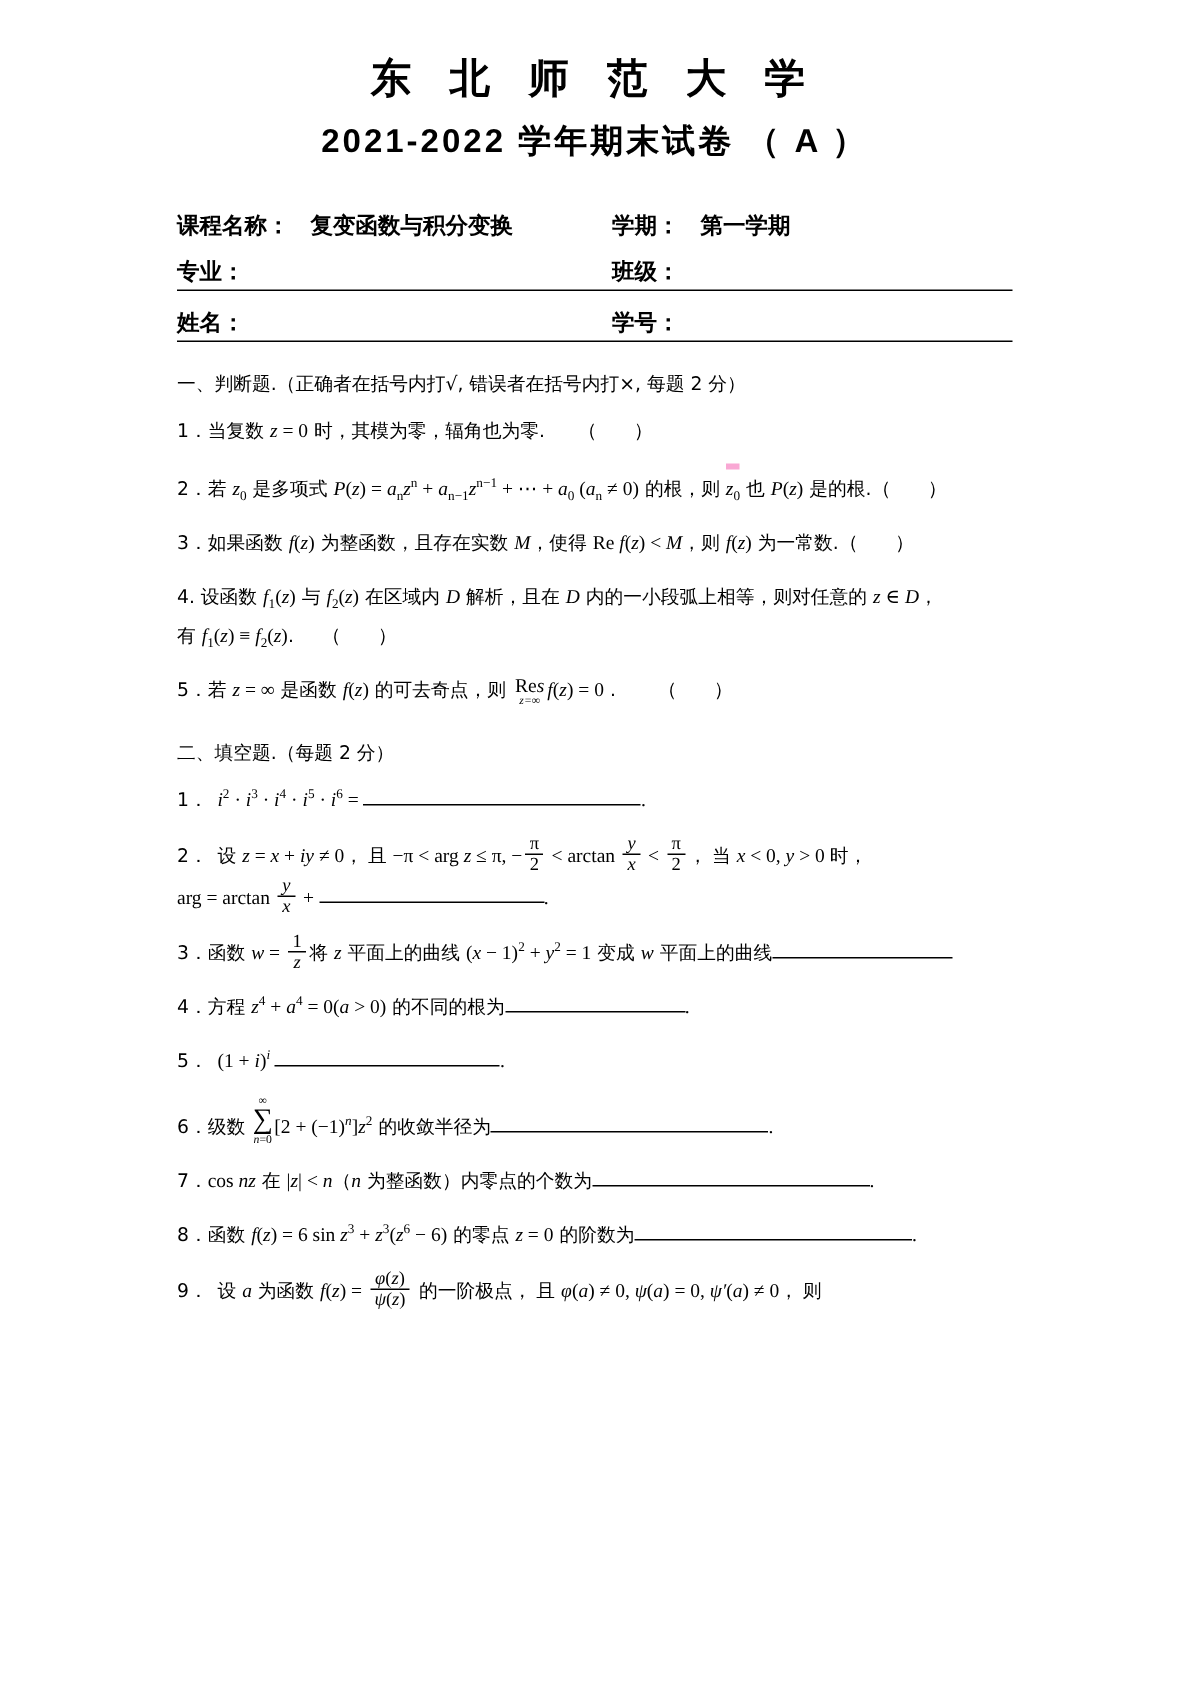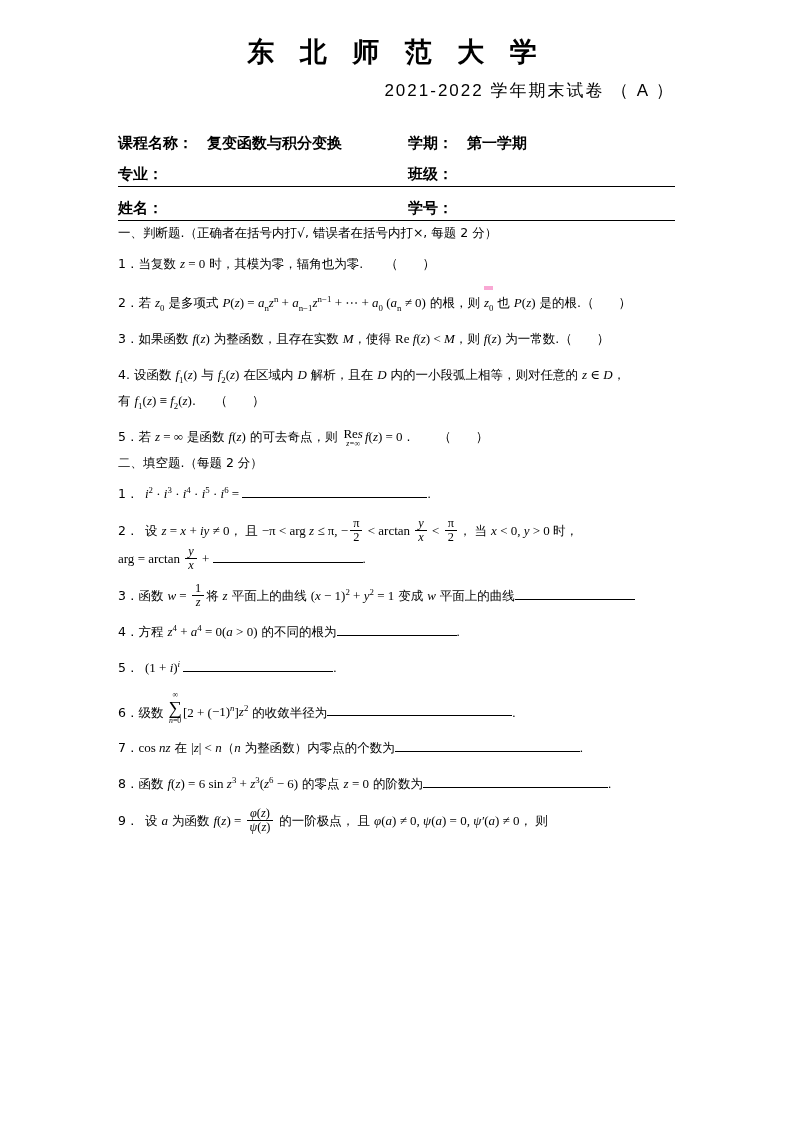--- a/index.html
+++ b/index.html
@@ -27,24 +27,24 @@
   .school-title {
     text-align: center;
     font-family: "Liberation Sans", "DejaVu Sans", sans-serif;
     font-weight: bold;
     font-size: 27px;
     letter-spacing: 9px;
     margin-top: 38px;
     line-height: 1.1;
   }
   .exam-title {
-    text-align: right;
+    text-align: center;
     font-family: "Liberation Sans", "DejaVu Sans", sans-serif;
-    font-weight: normal;
-    font-size: 17px;
+    font-weight: bold;
+    font-size: 22px;
     letter-spacing: 2px;
     margin-top: 11px;
   }
 
   .info-block {
     margin-top: 24px;
     font-family: "Liberation Sans", "DejaVu Sans", sans-serif;
     font-size: 15px;
     font-weight: bold;
   }
@@ -68,21 +68,21 @@
   .rule {
     border-bottom: 1.4px solid #000;
     margin-top: 2px;
   }
   .rule-row { position: relative; }
 
   
   .section-head {
     font-family: "DejaVu Sans", "Liberation Sans", sans-serif;
     font-size: 12.5px;
-    margin-top: 4px;
+    margin-top: 20px;
     margin-bottom: 6px;
   }
   .q {
     font-size: 13px;
     line-height: 2.05;
     margin: 9px 0 0 0;
     font-family: "Liberation Serif", "DejaVu Serif", serif;
   }
   .q .cn {
     font-family: "DejaVu Sans", "Liberation Sans", sans-serif;

